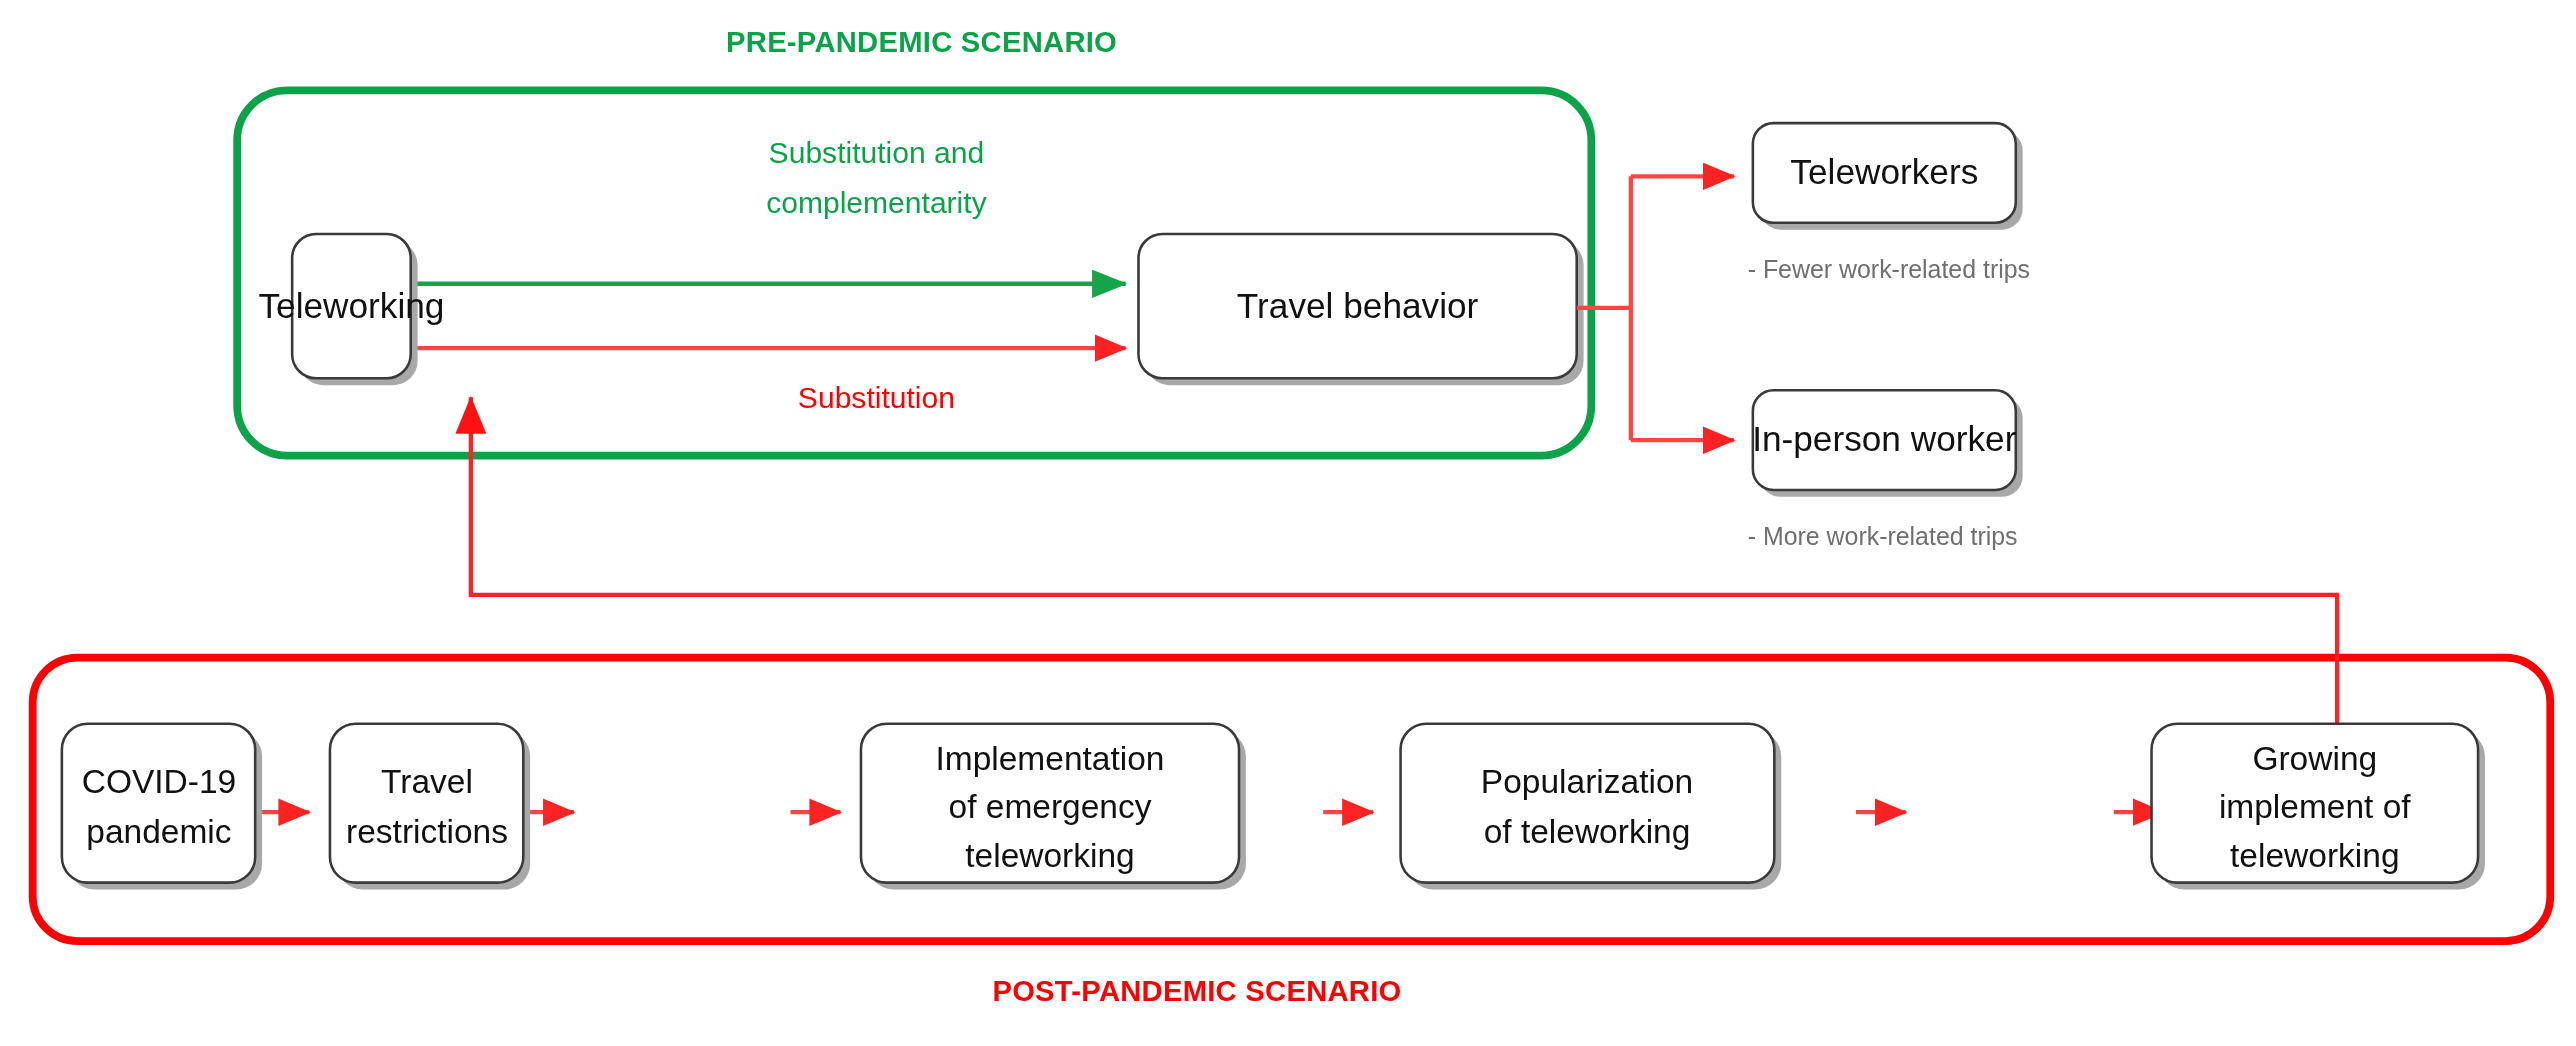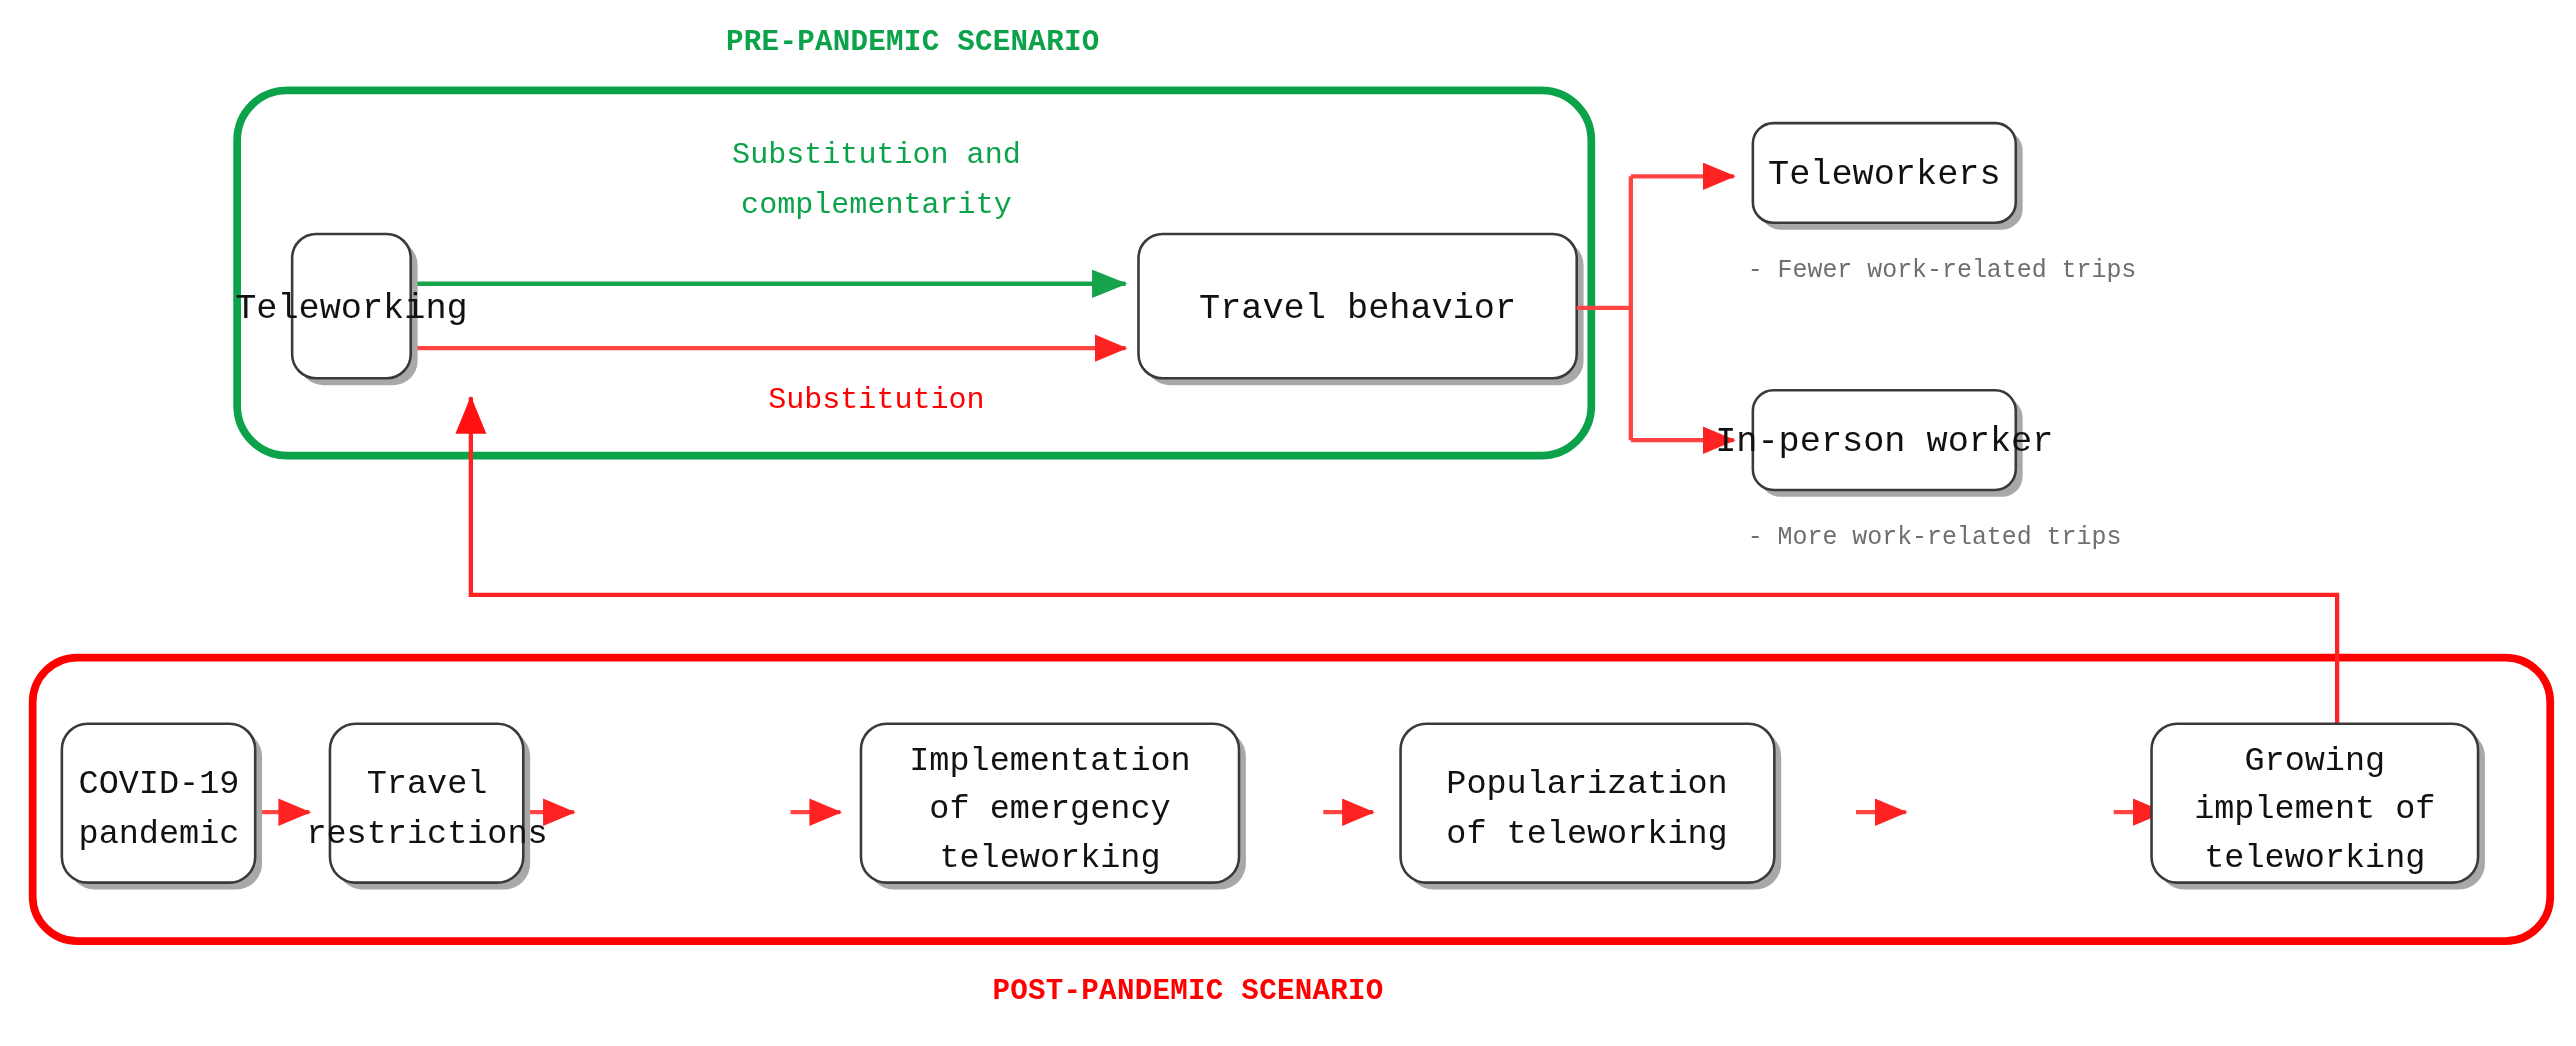--- a/index.html
+++ b/index.html
@@ -10,21 +10,20 @@
   body {
     width: 2576px;
     height: 1047px;
     font-family: "Liberation Sans", sans-serif;
     overflow: hidden;
   }
   #diagram-root {
     position: relative;
     width: 2576px;
     height: 933px;
-    font-family: Liberation Mono, monospace;
   }
   svg.diagram {
     display: block;
     width: 2576px;
     height: 1047px;
   }
   .scenario-title {
     font-weight: bold;
     font-size: 34px;
     letter-spacing: 0.3px;

